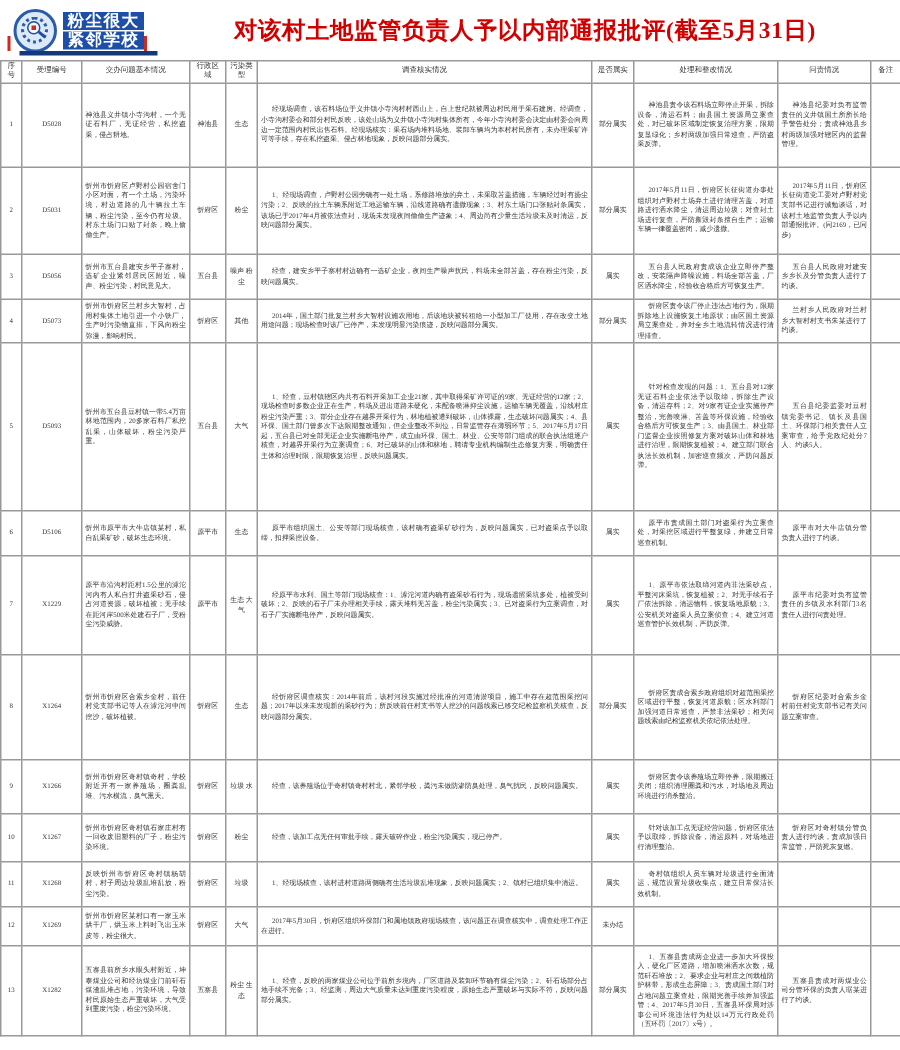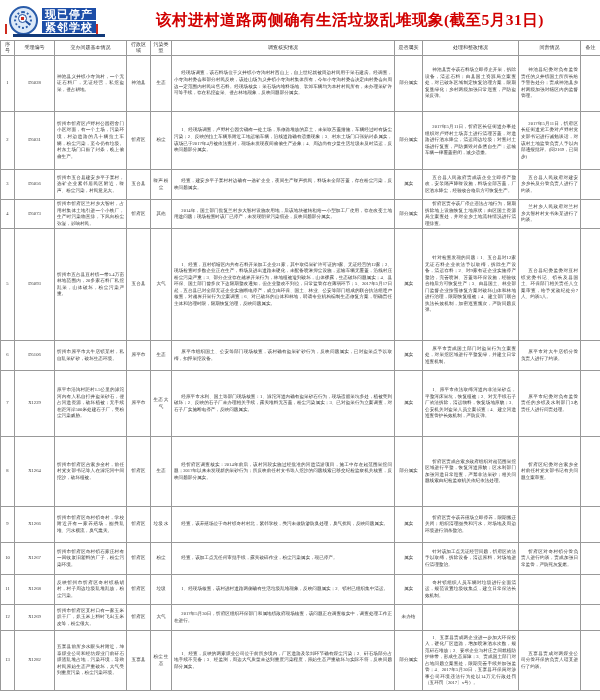--- a/index.html
+++ b/index.html
@@ -89,27 +89,27 @@
 <div class="hdr">
   <div class="logo">
     <div class="redbar-l"></div>
     <div class="emblem">
       <div class="ring"></div>
       <div class="lens"></div>
       <div class="handle"></div>
       <div class="dotred"></div>
     </div>
     <div class="logo-text">
-      <span class="logo-chip">现已停产</span>
+      <span class="logo-chip">粉尘很大</span>
       <span class="logo-chip">紧邻学校</span>
     </div>
     <div class="redbar-r"></div>
     <div class="logo-under"></div>
   </div>
-  <div class="page-title">该村进村道路两侧确有生活垃圾乱堆现象(截至5月31日)</div>
+  <div class="page-title">对该村土地监管负责人予以内部通报批评(截至5月31日)</div>
 </div>
 
 <div class="tbl-wrap">
   <table>
     <colgroup id="cols">
         <col style="width: 14px;">
         <col style="width: 40px;">
         <col style="width: 72px;">
         <col style="width: 24px;">
         <col style="width: 21px;">

